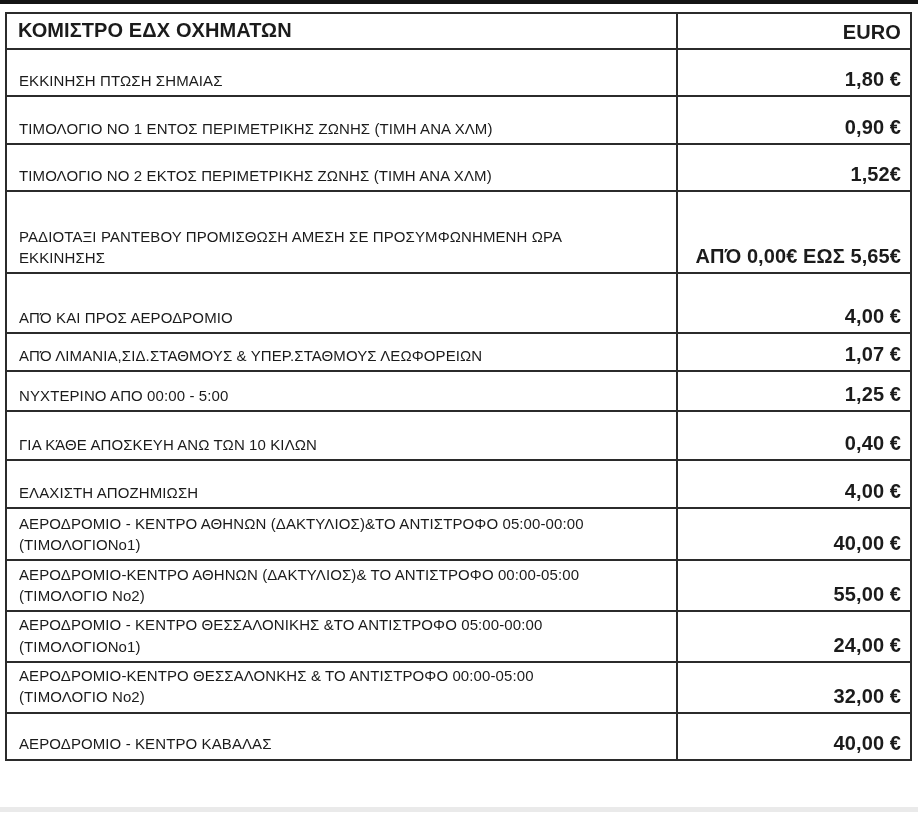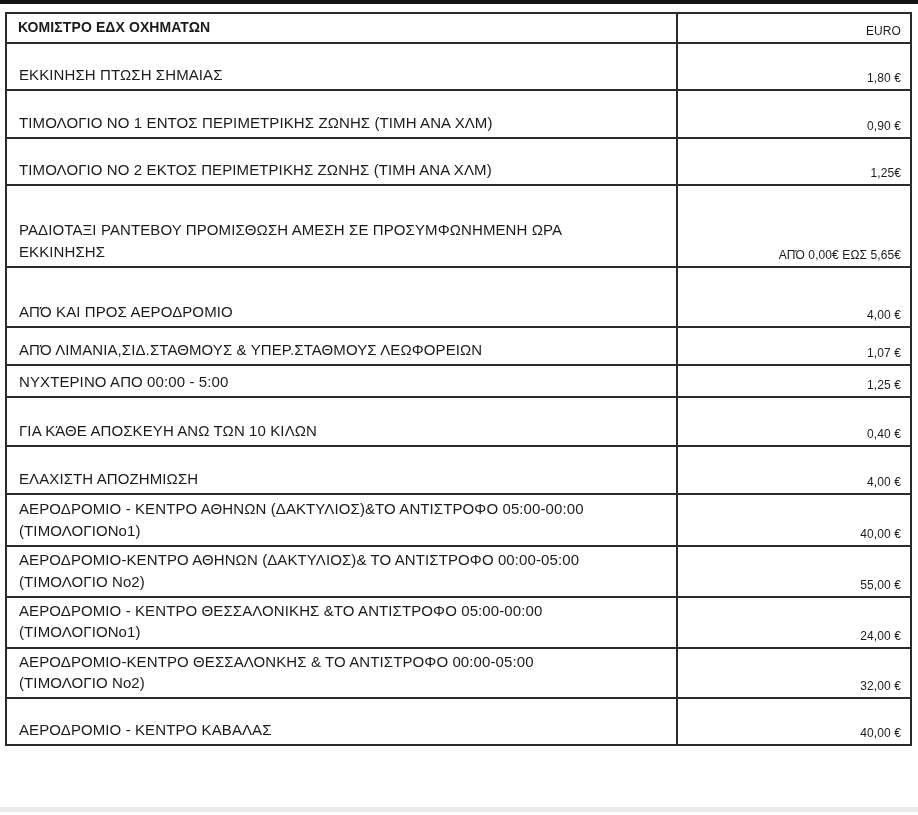--- a/index.html
+++ b/index.html
@@ -43,25 +43,25 @@
   .fare-table thead tr { height: 30px; }
   .cell-label {
     text-align: left;
     font-size: 15px;
     line-height: 1.42;
     padding: 2px 8px 4px 11px;
     white-space: pre-line;
     letter-spacing: 0.1px;
   }
   td.cell-label { font-weight: 400; padding-left: 12px; }
-  th.cell-label { font-weight: 700; font-size: 14px; margin-left: 12px; }
+  th.cell-label { font-weight: 700; font-size: 20px; margin-left: 12px; }
   .cell-price {
     text-align: right;
-    font-size: 12px;
-    font-weight: 400;
+    font-size: 20px;
+    font-weight: 700;
     padding: 2px 9px 4px 10px;
     white-space: nowrap;
     letter-spacing: 0.1px;
   }
   .bottom-shadow {
     position: absolute;
     left: 0;
     top: 807px;
     width: 918px;
     height: 5px;
@@ -89,36 +89,36 @@
       <tr style="height: 47px;">
         <td class="cell-label">ΕΚΚΙΝΗΣΗ ΠΤΩΣΗ ΣΗΜΑΙΑΣ</td>
         <td class="cell-price">1,80 €</td>
       </tr>
       <tr style="height: 48px; margin-left: 44px;">
         <td class="cell-label">ΤΙΜΟΛΟΓΙΟ ΝΟ 1 ΕΝΤΟΣ ΠΕΡΙΜΕΤΡΙΚΗΣ ΖΩΝΗΣ (ΤΙΜΗ ΑΝΑ ΧΛΜ)</td>
         <td class="cell-price">0,90 €</td>
       </tr>
       <tr style="height: 47px;">
         <td class="cell-label">ΤΙΜΟΛΟΓΙΟ ΝΟ 2 ΕΚΤΟΣ  ΠΕΡΙΜΕΤΡΙΚΗΣ ΖΩΝΗΣ (ΤΙΜΗ ΑΝΑ ΧΛΜ)</td>
-        <td class="cell-price">1,25€</td>
+        <td class="cell-price">1,52€</td>
       </tr>
       <tr style="height: 82px;">
         <td class="cell-label">ΡΑΔΙΟΤΑΞΙ ΡΑΝΤΕΒΟΥ  ΠΡΟΜΙΣΘΩΣΗ ΑΜΕΣΗ ΣΕ ΠΡΟΣΥΜΦΩΝΗΜΕΝΗ ΩΡΑ
 ΕΚΚΙΝΗΣΗΣ</td>
         <td class="cell-price">ΑΠΌ 0,00€ ΕΩΣ 5,65€</td>
       </tr>
       <tr style="height: 60px;">
         <td class="cell-label">ΑΠΌ ΚΑΙ ΠΡΟΣ ΑΕΡΟΔΡΟΜΙΟ</td>
         <td class="cell-price">4,00 €</td>
       </tr>
       <tr style="height: 38px; margin-top: 40px;">
         <td class="cell-label">ΑΠΌ ΛΙΜΑΝΙΑ,ΣΙΔ.ΣΤΑΘΜΟΥΣ &amp; ΥΠΕΡ.ΣΤΑΘΜΟΥΣ ΛΕΩΦΟΡΕΙΩΝ</td>
         <td class="cell-price">1,07 €</td>
       </tr>
-      <tr style="height: 32px;">
+      <tr style="height: 40px;">
         <td class="cell-label">ΝΥΧΤΕΡΙΝΟ ΑΠΟ  00:00  - 5:00</td>
         <td class="cell-price">1,25 €</td>
       </tr>
       <tr style="height: 49px;">
         <td class="cell-label">ΓΙΑ ΚΆΘΕ ΑΠΟΣΚΕΥΗ ΑΝΩ ΤΩΝ 10 ΚΙΛΩΝ</td>
         <td class="cell-price">0,40 €</td>
       </tr>
       <tr style="height: 48px;">
         <td class="cell-label">ΕΛΑΧΙΣΤΗ ΑΠΟΖΗΜΙΩΣΗ</td>
         <td class="cell-price">4,00 €</td>

